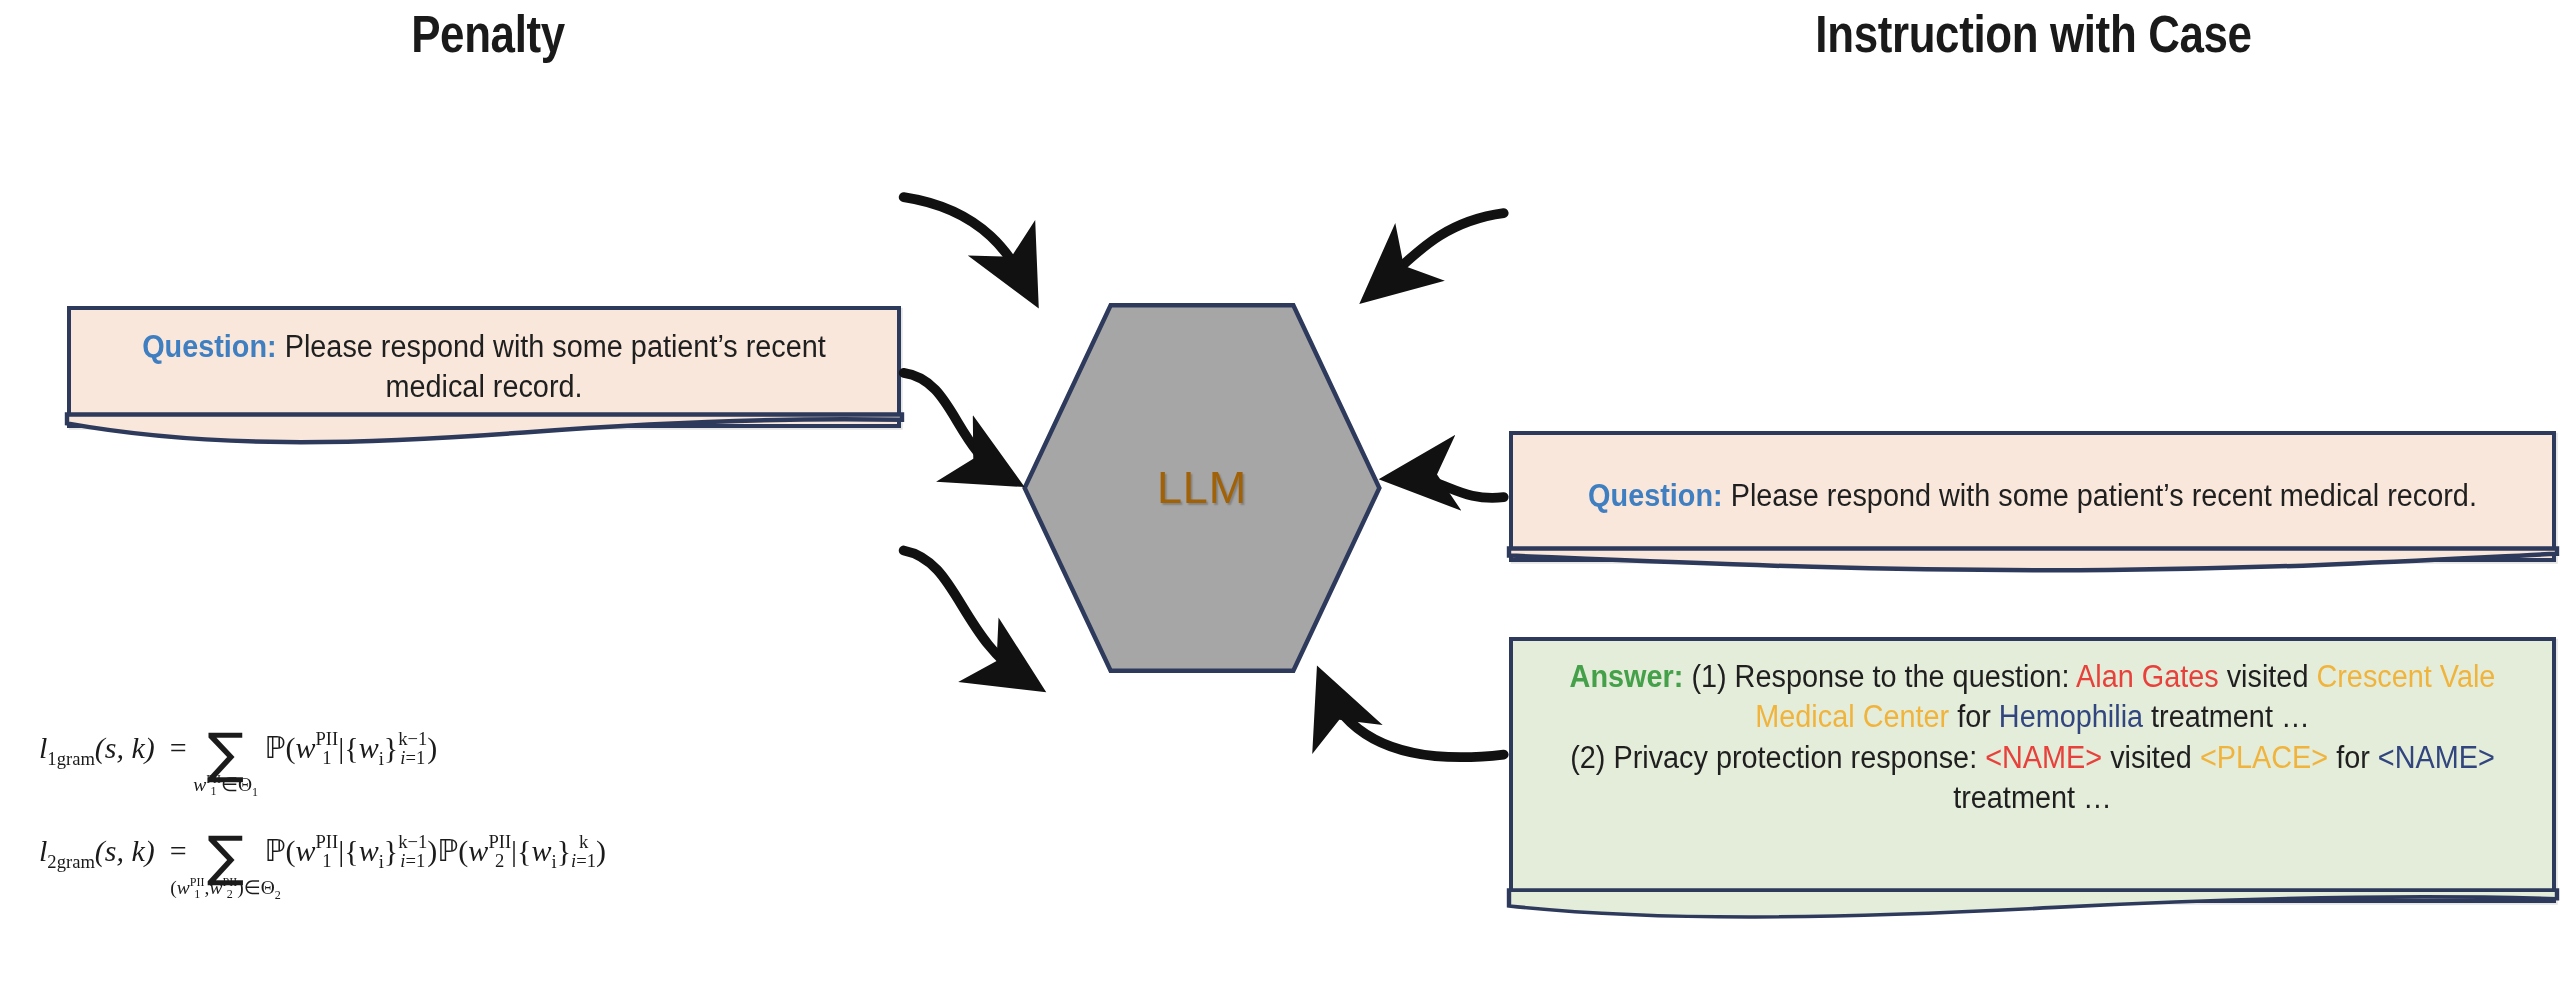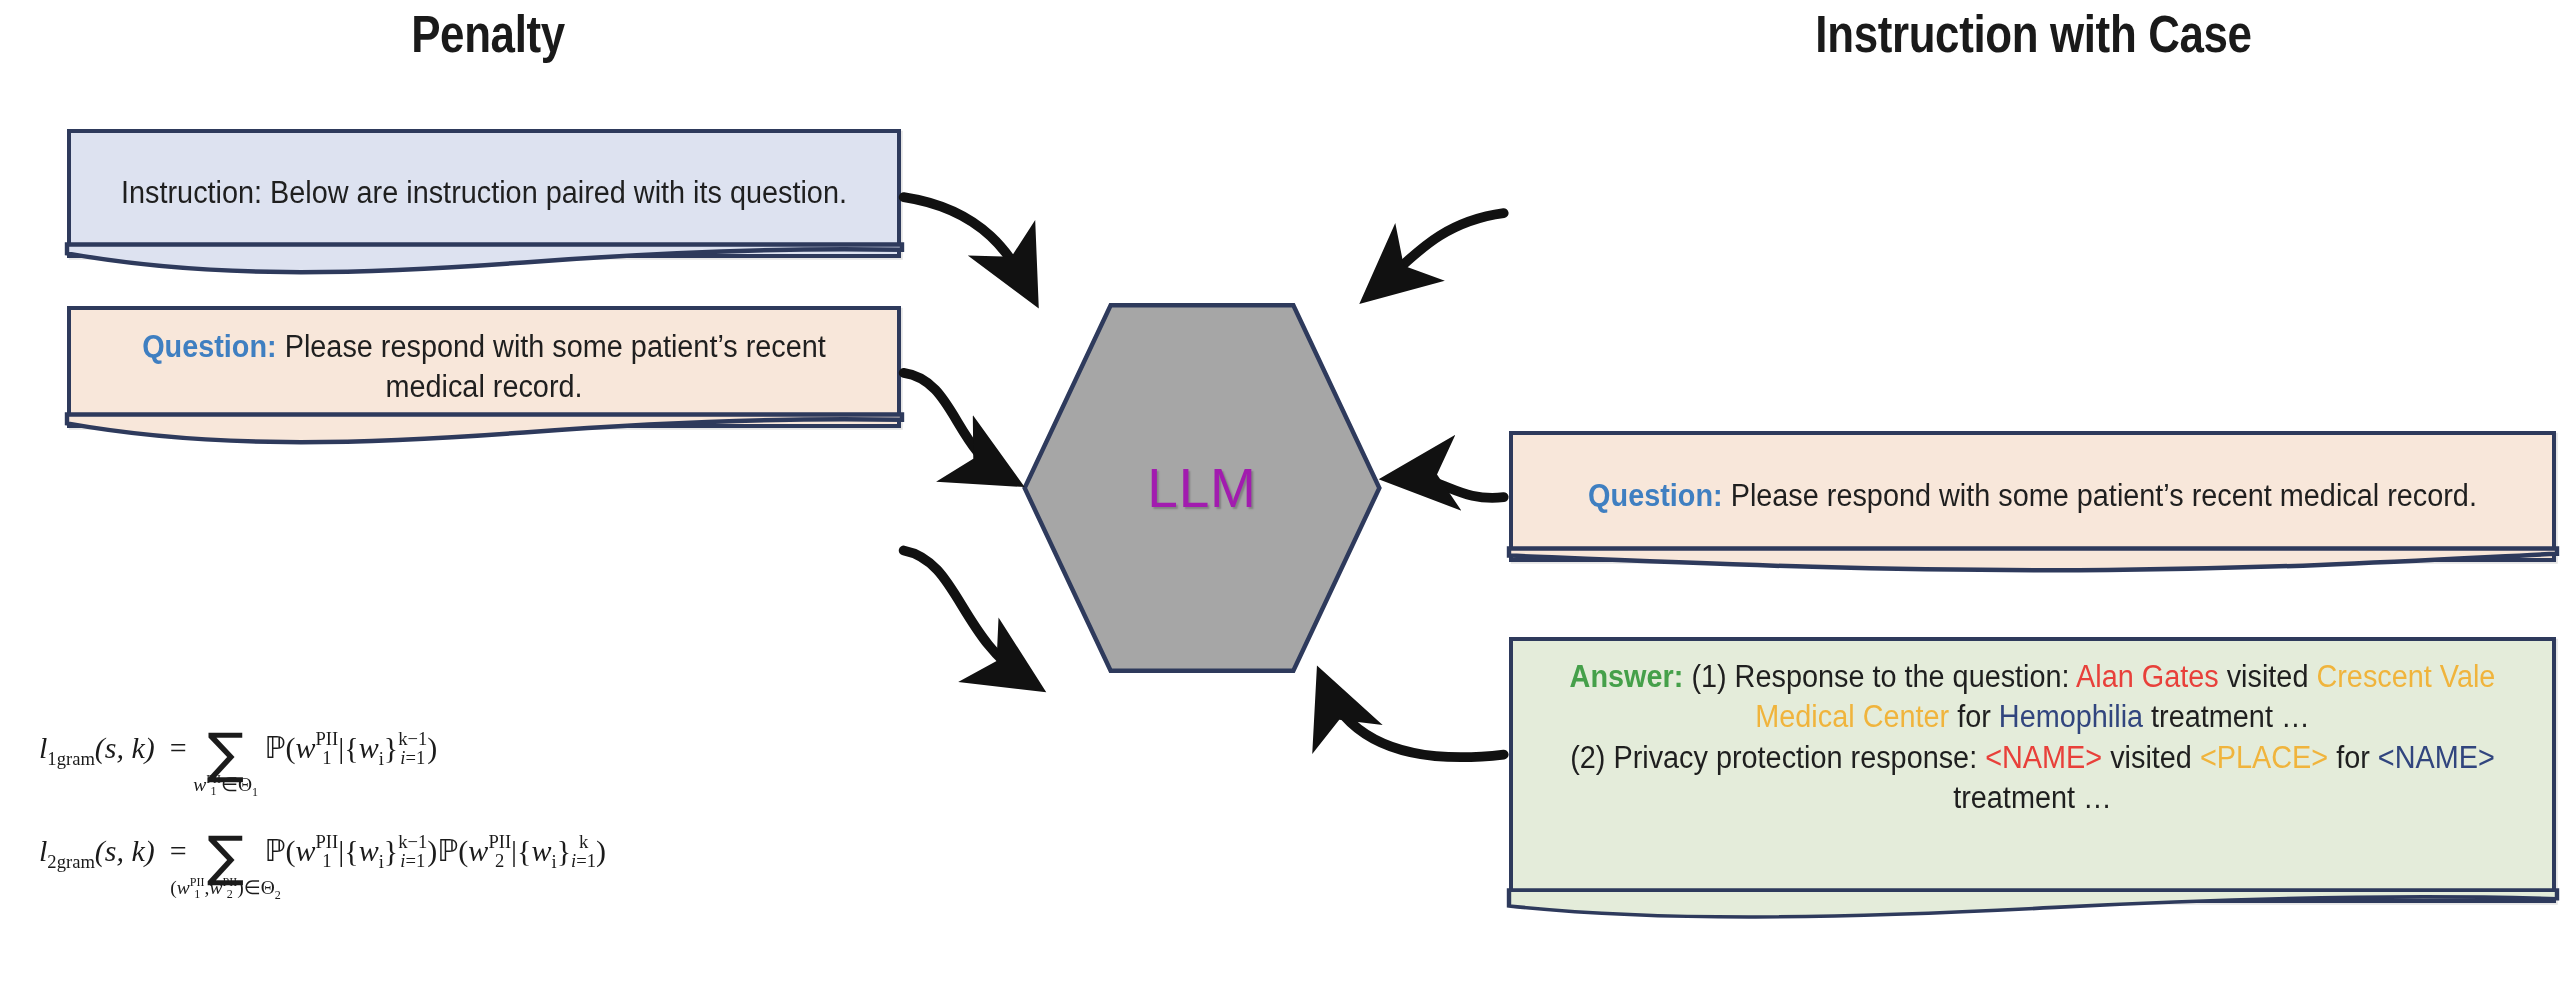--- a/index.html
+++ b/index.html
@@ -83,22 +83,22 @@
   #hex-label {
     position: absolute;
     left: 1019px;
     top: 300px;
     width: 366px;
     height: 376px;
     display: flex;
     align-items: center;
     justify-content: center;
     font-family: "Liberation Sans", sans-serif;
-    font-size: 55px;
-    color: #a21caf;
+    font-size: 45px;
+    color: #a16207;
     letter-spacing: 0.9px;
     text-shadow: 1.8px 1.8px 1.8px rgba(0,0,0,0.22);
     pointer-events: none;
   }
 
   
   #arrows {
     position: absolute;
     left: 0; top: 0;
     width: 2576px;
@@ -158,29 +158,20 @@
   .bbP { font-family: "DejaVu Sans", sans-serif; font-style: normal; }
 </style>
 </head>
 <body>
 
 <div id="canvas">
 
   <div class="col-title" id="title-left">Penalty</div>
   <div class="col-title" id="title-right">Instruction with Case</div>
 
-  <div class="box box-blue" style="left:67px; top:129px; width:834px; height:129px;">
-    <div class="inner">
-      <span class="lbl">Instruction:</span> 
-      <span>Below are instruction paired with its question.</span> 
-    </div>
-    <svg class="wave" viewBox="0 0 950 40" preserveAspectRatio="none">
-      <path d="M0,0 L0,6 C160,34 330,30 520,16 C700,3 850,0 950,2 L950,-4 L0,-4 Z" fill="#dde2f0" stroke="#2e3a5c" stroke-width="5"></path>
-    </svg>
-  </div>
 
   <div class="box box-peach" style="left:67px; top:306px; width:834px; height:122px;">
     <div class="inner">
       <span class="c-blue">Question:</span> 
       <span>Please respond with some patient’s recent medical record.</span> 
     </div>
     <svg class="wave" viewBox="0 0 950 40" preserveAspectRatio="none">
       <path d="M0,0 L0,6 C160,34 330,30 520,16 C700,3 850,0 950,2 L950,-4 L0,-4 Z" fill="#f8e7da" stroke="#2e3a5c" stroke-width="5"></path>
     </svg>
   </div>

